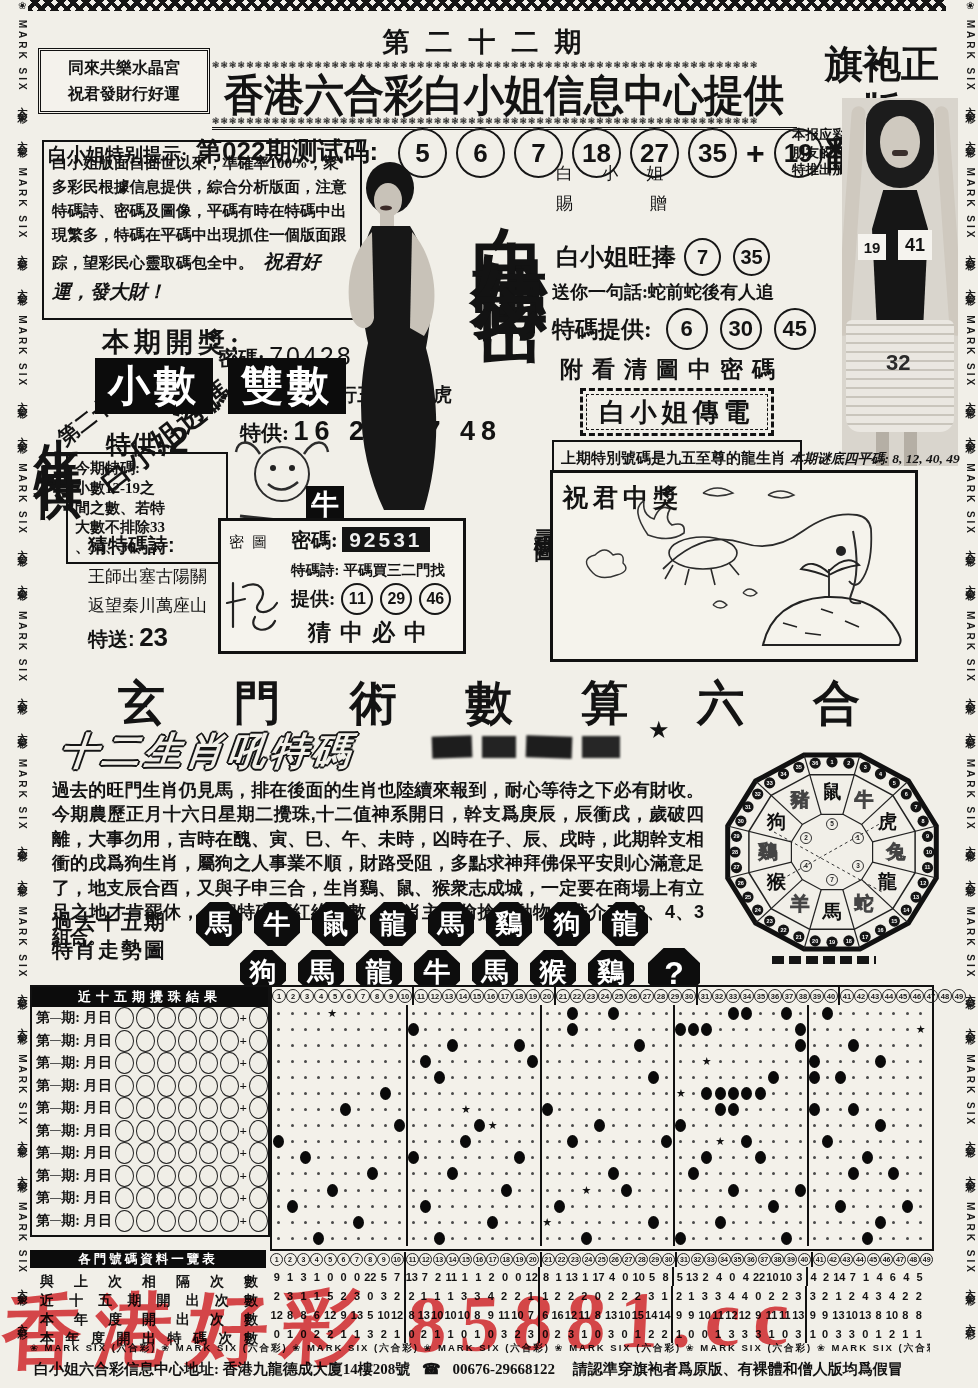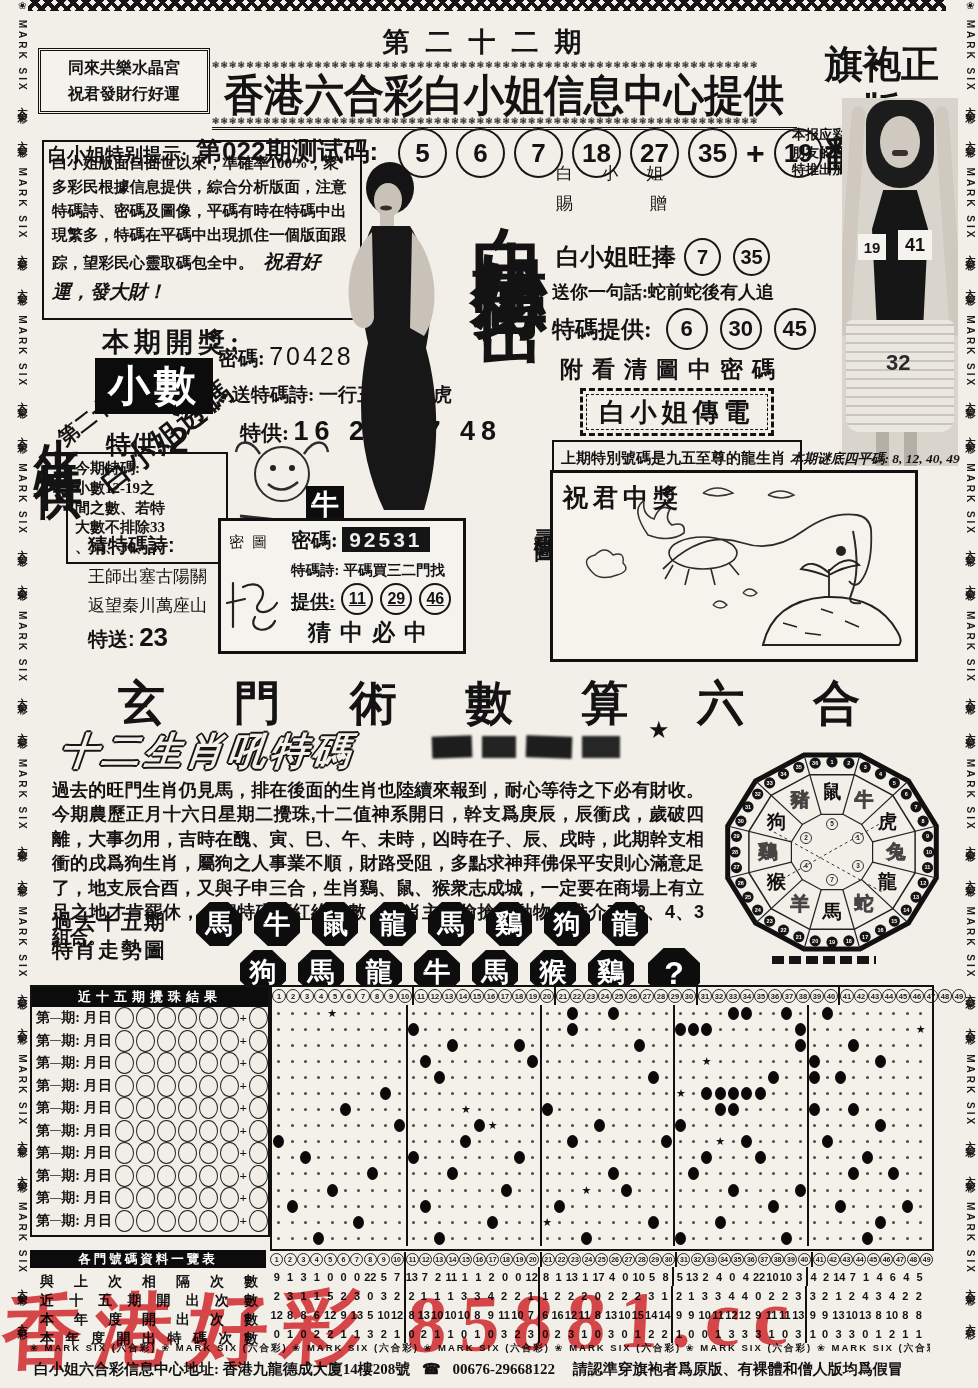--- a/index.html
+++ b/index.html
@@ -122,20 +122,21 @@
     <span>送特碼詩:</span>
     <span>一行三人打老虎</span>
   </div>
   <div class="abs" style="top:416px;left:240px;">
     <span class="serif" style="font-size:21px;font-weight:bold;">特供:</span>
     <span style="font-size:27px;font-weight:900;letter-spacing:6px;">16 20 27 48</span>
   </div>
 
   <div class="abs serif" style="top:324px;left:102px;font-size:27px;font-weight:900;letter-spacing:5px;">本期開獎:</div>
   <div class="abs blackbox serif" style="top:358px;left:95px;width:118px;height:56px;font-size:42px;letter-spacing:4px;">小數</div>
+  <div class="abs blackbox serif" style="top:358px;left:228px;width:118px;height:56px;font-size:42px;letter-spacing:4px;">雙數</div>
   <div class="abs" style="top:420px;left:106px;">
     <span class="serif" style="font-size:25px;font-weight:bold;">特供:</span>
     <span style="font-size:36px;font-weight:900;">2</span>
   </div>
   <div class="abs serif" style="top:452px;left:66px;width:144px;height:98px;border:2px solid #111;padding:5px 7px;font-size:15px;line-height:1.32;font-weight:600;">
     <div style="font-weight:900;">今期特碼:</div>
     <div>小數12-19之</div>
     <div>間之數、若特</div>
     <div>大數不排除33</div>
     <div>、34、36、47</div>
@@ -172,21 +173,21 @@
       <path d="M8,10 L8,54 M2,30 L20,26 M18,14 C34,6 44,18 34,30 C26,40 44,44 52,30 M30,44 C22,58 44,62 50,48" fill="none" stroke="#222" stroke-width="2.2" stroke-linecap="round"></path>
     </svg>
     <div style="position:absolute;top:6px;left:70px;">
       <span class="serif" style="font-size:20px;font-weight:900;">密碼:</span>
       <span style="background:#151515;color:#eee;padding:1px 7px;font-size:21px;font-weight:bold;letter-spacing:3px;">92531</span>
     </div>
     <div style="position:absolute;top:40px;left:70px;font-size:14.5px;font-weight:bold;">
       <span class="serif">特碼詩:</span>
       <span class="serif">平碼買三二門找</span>
     </div>
-    <div style="position:absolute;top:62px;left:70px;display:flex;align-items:flex-end;gap:6px;text-decoration:underline;">
+    <div style="position:absolute;top:62px;left:70px;display:flex;align-items:center;gap:6px;">
       <span class="serif" style="font-size:19px;font-weight:900;">提供:</span>
       <span style="display:flex;gap:7px;">
           <span class="circle" style="width:28px;height:28px;font-size:16px;border-width:2px;">11</span>
           <span class="circle" style="width:28px;height:28px;font-size:16px;border-width:2px;">29</span>
           <span class="circle" style="width:28px;height:28px;font-size:16px;border-width:2px;">46</span>
         </span>
     </div>
     <div class="serif" style="position:absolute;bottom:3px;left:60px;right:0;text-align:center;font-size:23px;font-weight:900;letter-spacing:9px;">猜中必中</div>
   </div>
 

